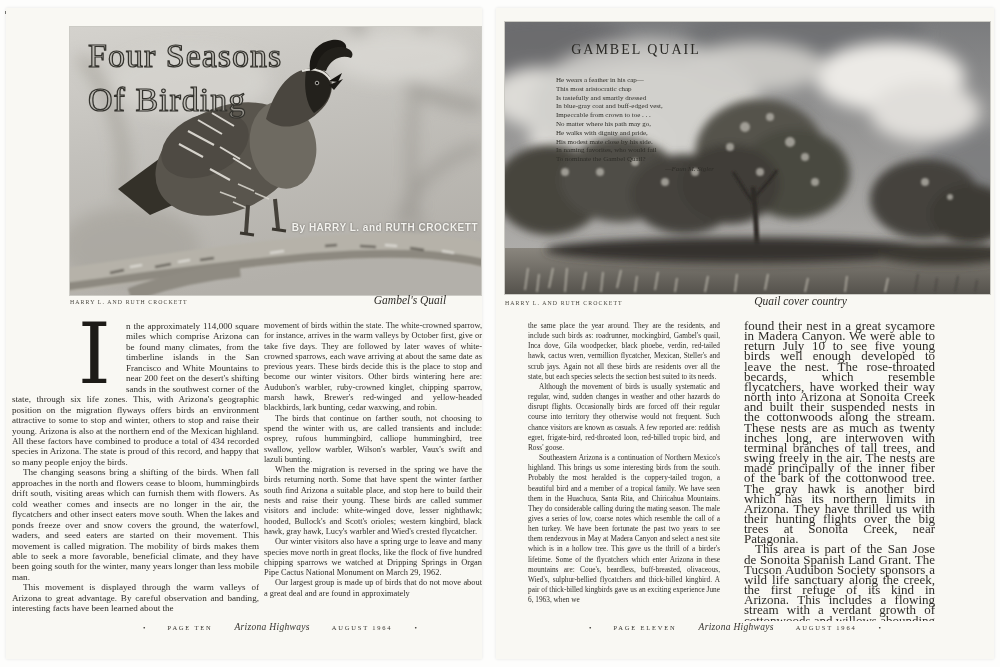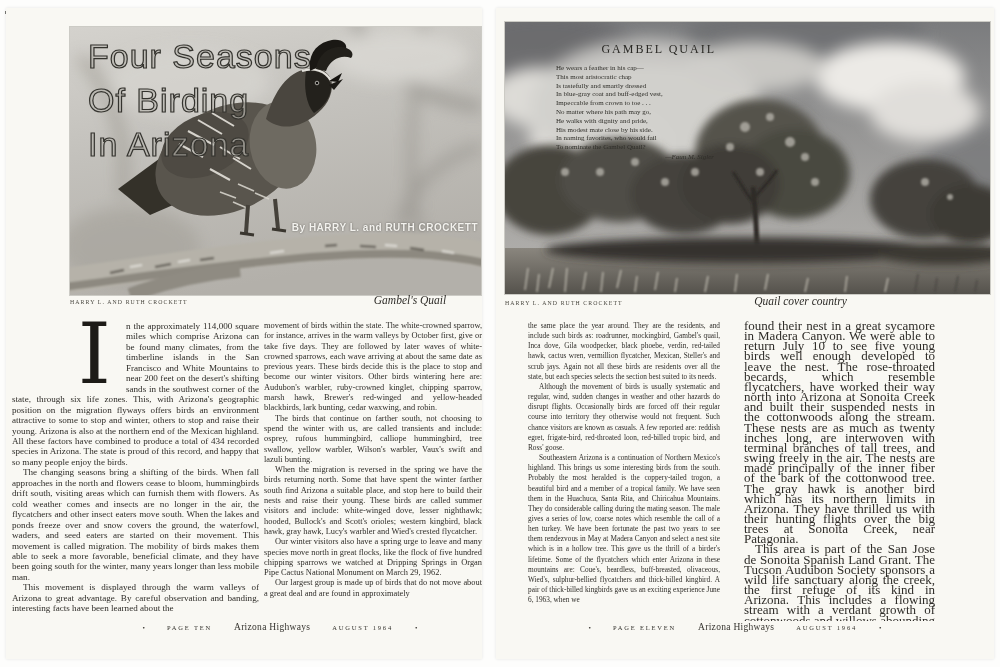--- a/index.html
+++ b/index.html
@@ -13,21 +13,21 @@
     box-shadow:0 0 3px rgba(0,0,0,0.10);}
   #page-left{left:6px;width:476px;}
   #page-right{left:496px;width:498px;}
 
   .photo{position:absolute;display:block;outline:1px solid rgba(70,66,60,.25);}
   #photo-quail{left:70px;top:27px;width:411px;height:268px;}
   #photo-country{left:505px;top:22px;width:485px;height:272px;}
 
   .article-title{
     position:absolute;left:88px;top:34px;
-    font-family:Liberation Sans, sans-serif;font-size:34px;line-height:44px;
+    font-family:Liberation Serif, serif;font-size:34px;line-height:44px;
     letter-spacing:1px;color:rgba(233,231,224,0.50);
     -webkit-text-stroke:1.2px #34332e;
     text-shadow:0 0 1px rgba(40,38,34,.35);
     white-space:nowrap;
   }
   .byline{
     position:absolute;left:250px;top:222px;width:228px;text-align:right;
     font-family:"Liberation Sans",sans-serif;font-weight:bold;
     font-size:10px;color:#f3f2ee;letter-spacing:.5px;
     text-shadow:0 0 2px rgba(40,38,34,.6);white-space:nowrap;
@@ -53,33 +53,33 @@
   #col-r1{left:528px;width:192px;height:300px;font-size:7.3px;line-height:10.15px;}
   #col-r2{left:744px;width:191px;height:300px;font-size:13px;line-height:10.15px;}
 
   .dropbox{display:block;float:left;width:114px;height:73px;
     text-align:right;padding-right:15px;box-sizing:border-box;}
   .dropcap{font-family:"DejaVu Serif",serif;font-size:84px;line-height:66px;
     color:#1d1b17;}
   #col-l1 p.first{text-indent:0;}
 
   .poem{position:absolute;left:556px;top:42px;width:186px;color:#2f2e29;}
-  .poem-title{font-size:12px;letter-spacing:2px;text-align:right;width:160px;
-    margin-bottom:7px;color:#2a2925;white-space:nowrap;}
+  .poem-title{font-size:14px;letter-spacing:2px;text-align:center;width:160px;
+    margin-bottom:18px;color:#2a2925;white-space:nowrap;}
   .poem-line{font-size:7px;line-height:8.8px;white-space:nowrap;}
   .poem-attr{font-size:7px;line-height:8.8px;font-style:italic;text-align:right;
     padding-right:28px;margin-top:1px;}
 
   .footer{position:absolute;top:622px;display:flex;align-items:baseline;
     justify-content:center;gap:22px;color:#35332e;white-space:nowrap;}
   #footer-left{left:110px;width:340px;}
   #footer-right{left:565px;width:340px;}
   .footer .dot{font-size:7px;}
   .footer .pg,.footer .dt{font-size:6.5px;letter-spacing:1.8px;}
-  .footer .mag{font-size:9.5px;letter-spacing:.3px;}
+  .footer .mag{font-style:italic;font-size:9.5px;letter-spacing:.3px;}
 
   .artifact{position:absolute;left:5px;top:11px;width:7px;height:3px;
     background:#3f3e3a;opacity:.7;}
 </style>
 </head>
 <body>
 
 <div class="artifact"></div>
 
 <div class="page" id="page-left"></div>
@@ -167,21 +167,20 @@
     <path d="M178,178 L176,206" stroke="#45413a" stroke-width="4" fill="none"></path>
     <path d="M205,172 L208,202" stroke="#45413a" stroke-width="4" fill="none"></path>
     <path d="M170,206 l14,2" stroke="#3a362f" stroke-width="3" fill="none"></path>
     <path d="M202,202 l14,2" stroke="#3a362f" stroke-width="3" fill="none"></path>
   </g>
 </svg>
 
 <div class="article-title">
   <div>Four Seasons</div>
   <div>Of Birding</div>
-  <div>In Arizona</div>
 </div>
 <div class="byline">By HARRY L. and RUTH CROCKETT</div>
 <div class="credit" id="credit-left">HARRY L. AND RUTH CROCKETT</div>
 <div class="caption" id="caption-left">Gambel's Quail</div>
 
 <div class="col" id="col-l1">
   <p class="first"><span class="dropbox"><span class="dropcap">I</span></span><span>n the approximately 114,000 square miles which comprise Arizona can be found many climates, from the timberline islands in the San Francisco and White Mountains to near 200 feet on the desert's shifting sands in the southwest corner of the state, through six life zones. This, with Arizona's geographic position on the migration flyways offers birds an environment attractive to some to stop and winter, others to stop and raise their young. Arizona is also at the northern end of the Mexican highland. All these factors have combined to produce a total of 434 recorded species in Arizona. The state is proud of this record, and happy that so many people enjoy the birds.</span></p>
   <p>The changing seasons bring a shifting of the birds. When fall approaches in the north and flowers cease to bloom, hummingbirds drift south, visiting areas which can furnish them with flowers. As cold weather comes and insects are no longer in the air, the flycatchers and other insect eaters move south. When the lakes and ponds freeze over and snow covers the ground, the waterfowl, waders, and seed eaters are started on their movement. This movement is called migration. The mobility of birds makes them able to seek a more favorable, beneficial climate, and they have been going south for the winter, many years longer than less mobile man.</p>
   <p>This movement is displayed through the warm valleys of Arizona to great advantage. By careful observation and banding, interesting facts have been learned about the</p>
 </div>

